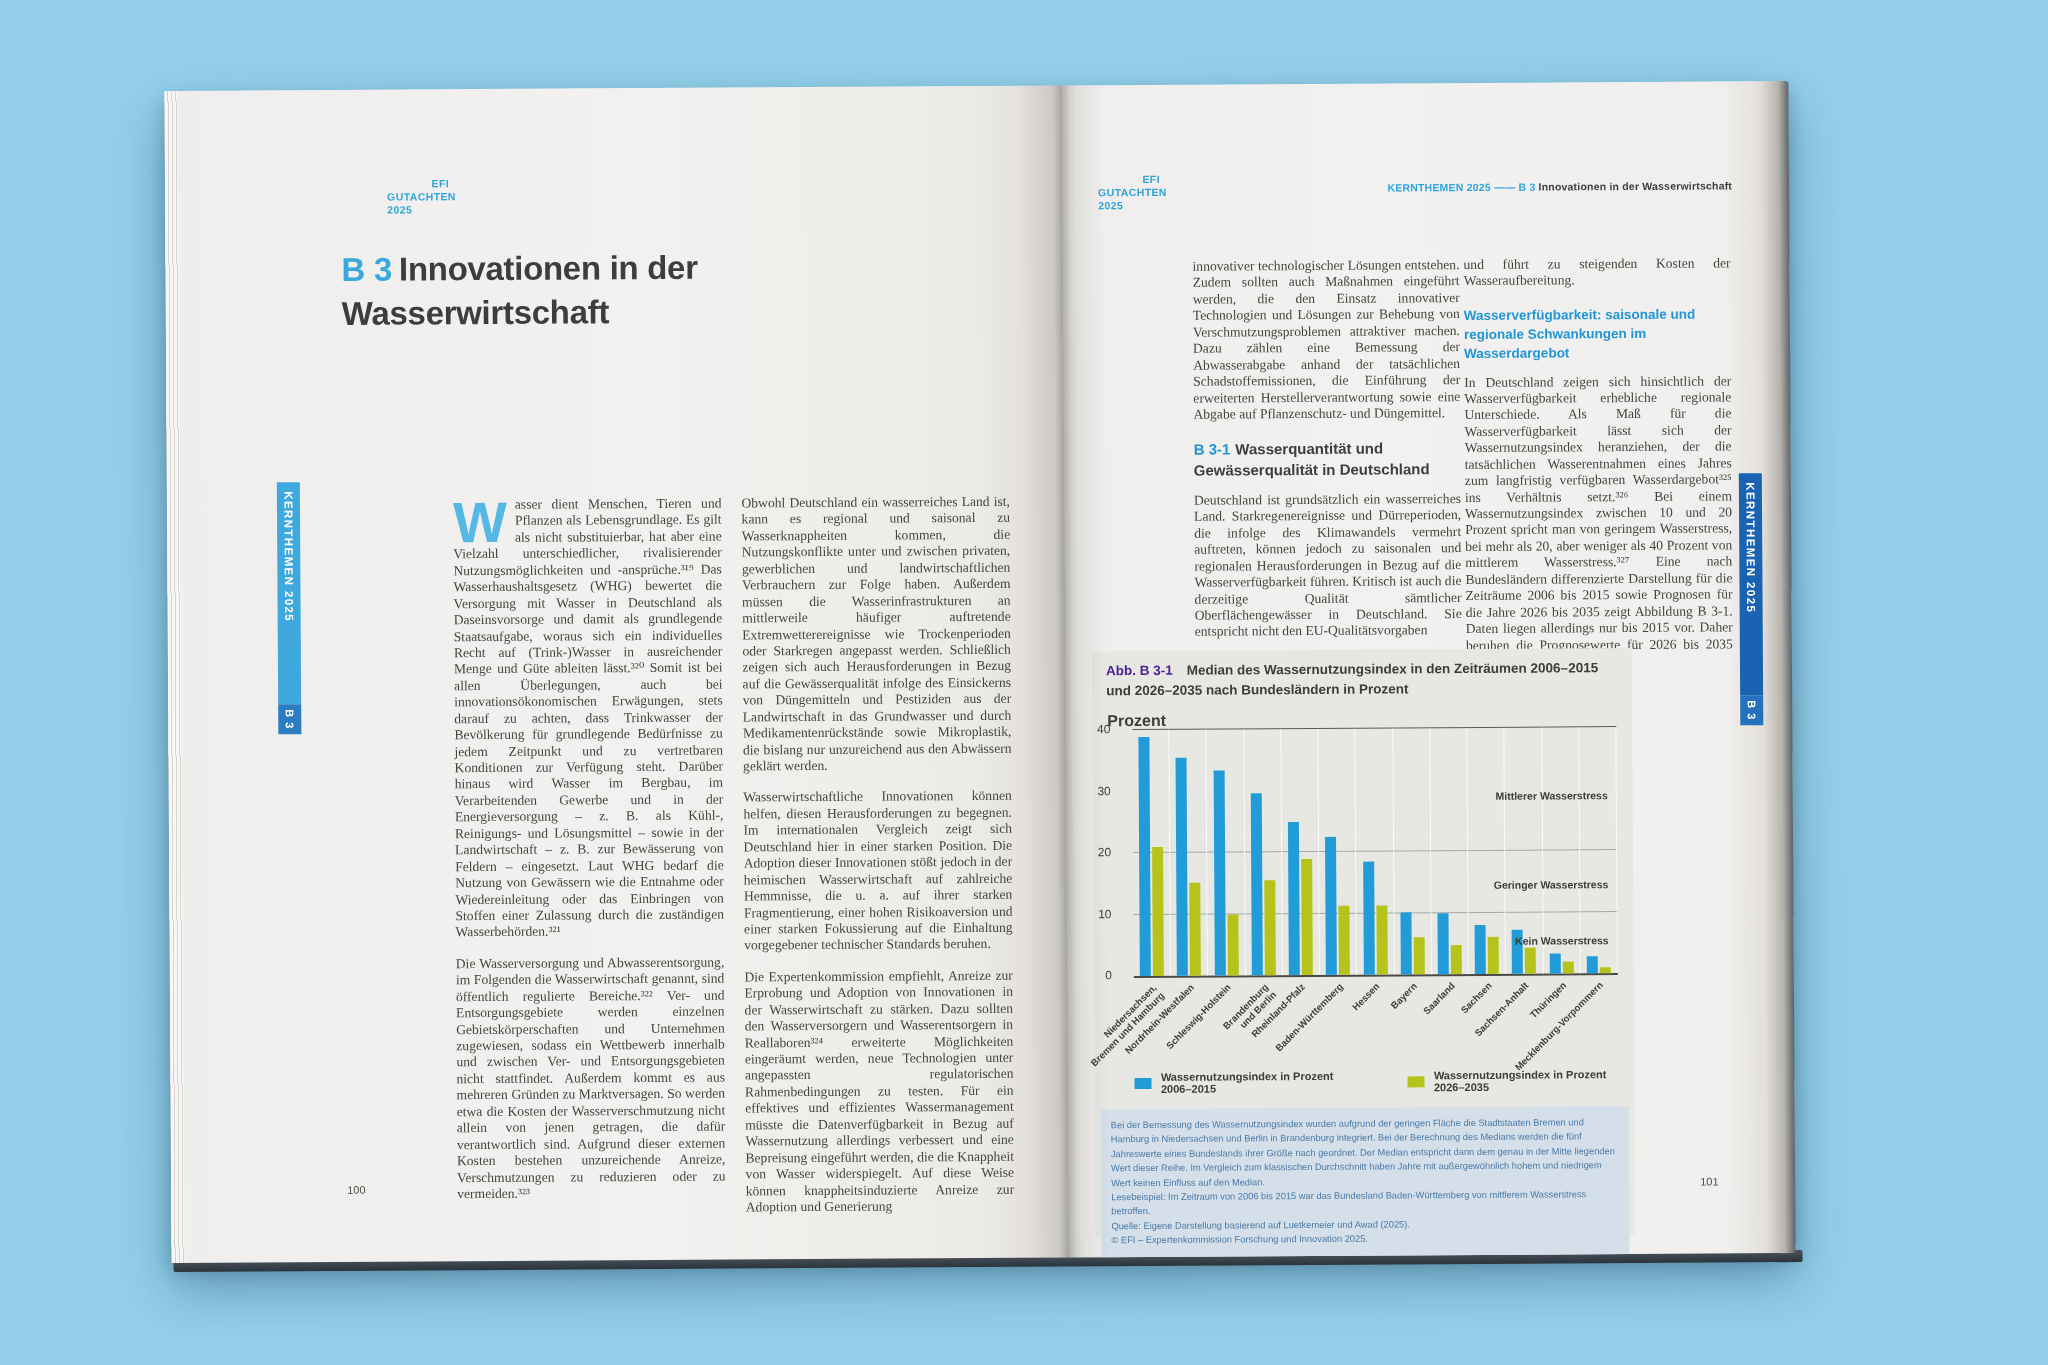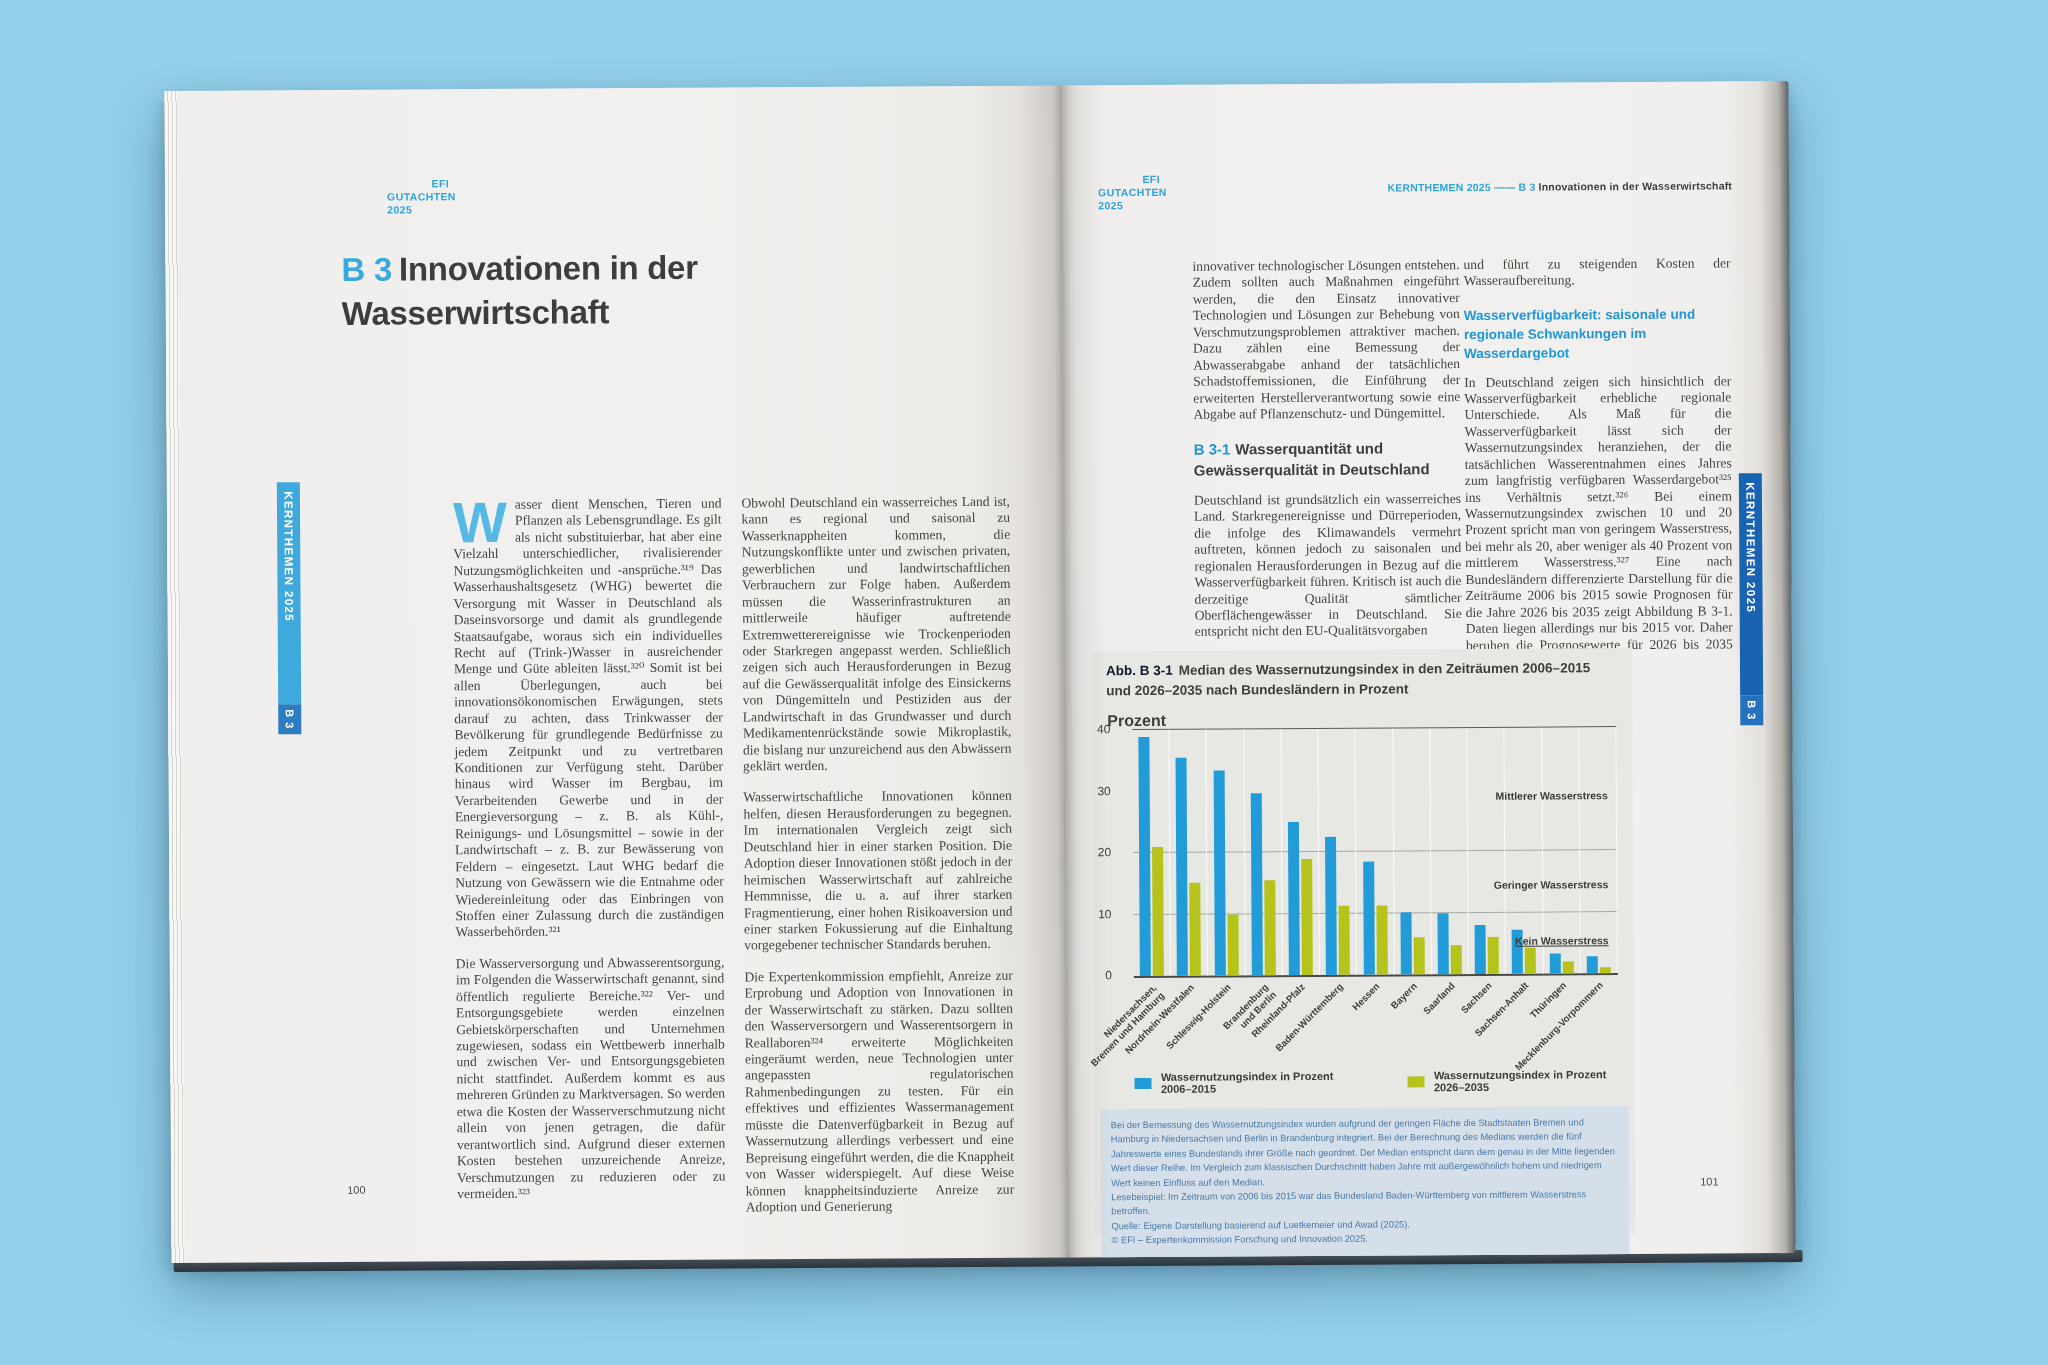--- a/index.html
+++ b/index.html
@@ -58,21 +58,21 @@
   .running-head{position:absolute;right:57px;top:98px;font-weight:bold;font-size:10.5px;
         color:#3d3d3b;white-space:nowrap;letter-spacing:.2px}
   .running-head .blue{color:#2ea4db}
 
   .pagenum{position:absolute;font-size:11px;color:#4a4a46}
 
   
   .figure{position:absolute;left:27px;top:566px;width:540px;height:586px;background:#e7e8e3}
   .fig-title{position:absolute;left:14px;top:10px;width:506px;font-weight:bold;font-size:13.5px;
         line-height:1.5;color:#3d3d3b}
-  .fig-title .lab{color:#0f172a;margin-right:6px}
+  .fig-title .lab{color:#4c1d95;margin-right:14px}
   .ylabel{position:absolute;left:15px;top:61px;font-weight:bold;font-size:16px;color:#3d3d3b}
   .yticks{position:absolute;left:0;top:78px;width:33px;height:246px}
   .ytick{position:absolute;right:15px;transform:translateY(50%);font-weight:normal;font-size:12px;color:#3d3d3b}
   .plot{position:absolute;left:40px;top:78px;width:484px;height:246px;display:flex;align-items:flex-end;
         border-top:1px solid #5a5a55;border-bottom:2px solid #4a4a45}
   .gridline{position:absolute;left:0;right:0;height:1px;background:#a4aaa6;z-index:0}
   .bar-group{flex:1;height:100%;display:flex;align-items:flex-end;justify-content:center;gap:2px;
         border-right:1px solid rgba(255,255,255,.8);z-index:1}
   .bar-group:last-child{border-right:none}
   .bar{width:11px}
@@ -209,21 +209,21 @@
             <div class="bar-group">
               <div class="bar" style="height: 8%; background: rgb(33, 156, 216);"></div>
               <div class="bar" style="height: 4.75%; background: rgb(182, 195, 27);"></div>
             </div>
             <div class="bar-group">
               <div class="bar" style="height: 6.75%; background: rgb(33, 156, 216);"></div>
               <div class="bar" style="height: 2.5%; background: rgb(182, 195, 27);"></div>
             </div>
             <div class="annotation" style="bottom: 72.5%;">Mittlerer Wasserstress</div>
             <div class="annotation" style="bottom: 36.25%;">Geringer Wasserstress</div>
-            <div class="annotation" style="bottom: 13.25%; text-decoration: underline;">Kein Wasserstress</div>
+            <div class="annotation" style="bottom: 13.25%;">Kein Wasserstress</div>
           </div>
         <div class="xlabels">
             <div class="xcell">
               <span>Niedersachsen,
 Bremen und Hamburg</span>
             </div>
             <div class="xcell">
               <span>Nordrhein-Westfalen</span>
             </div>
             <div class="xcell">

